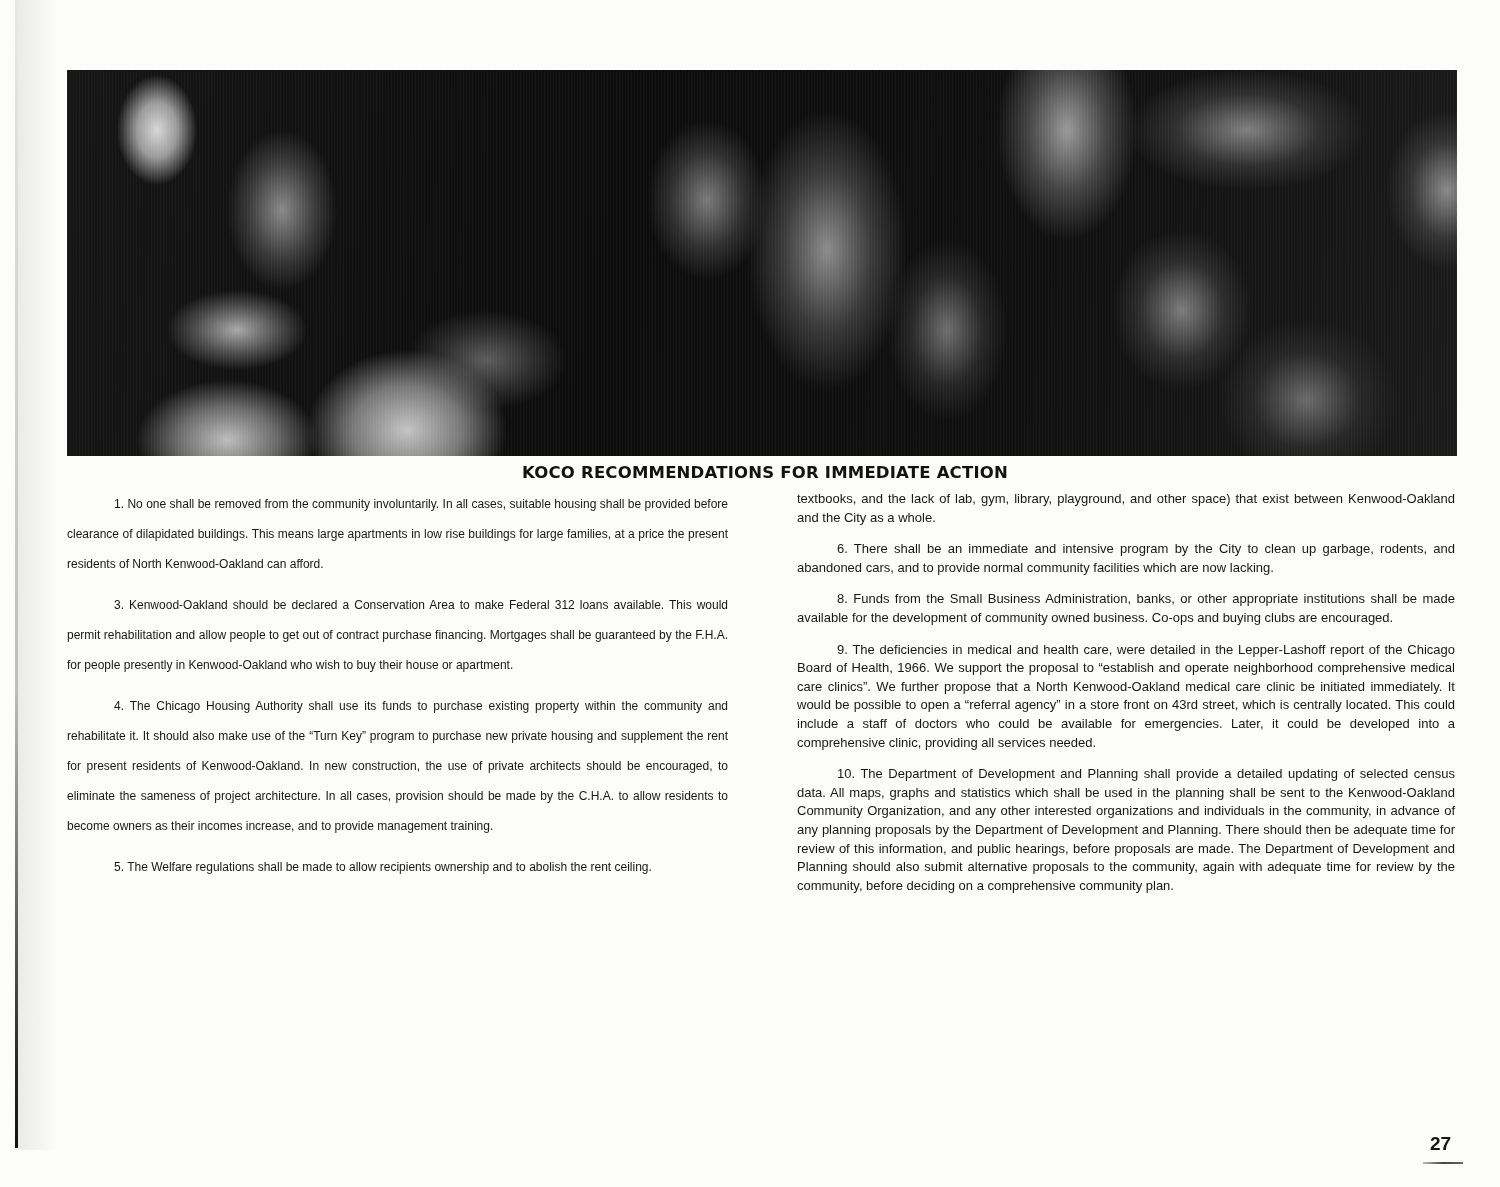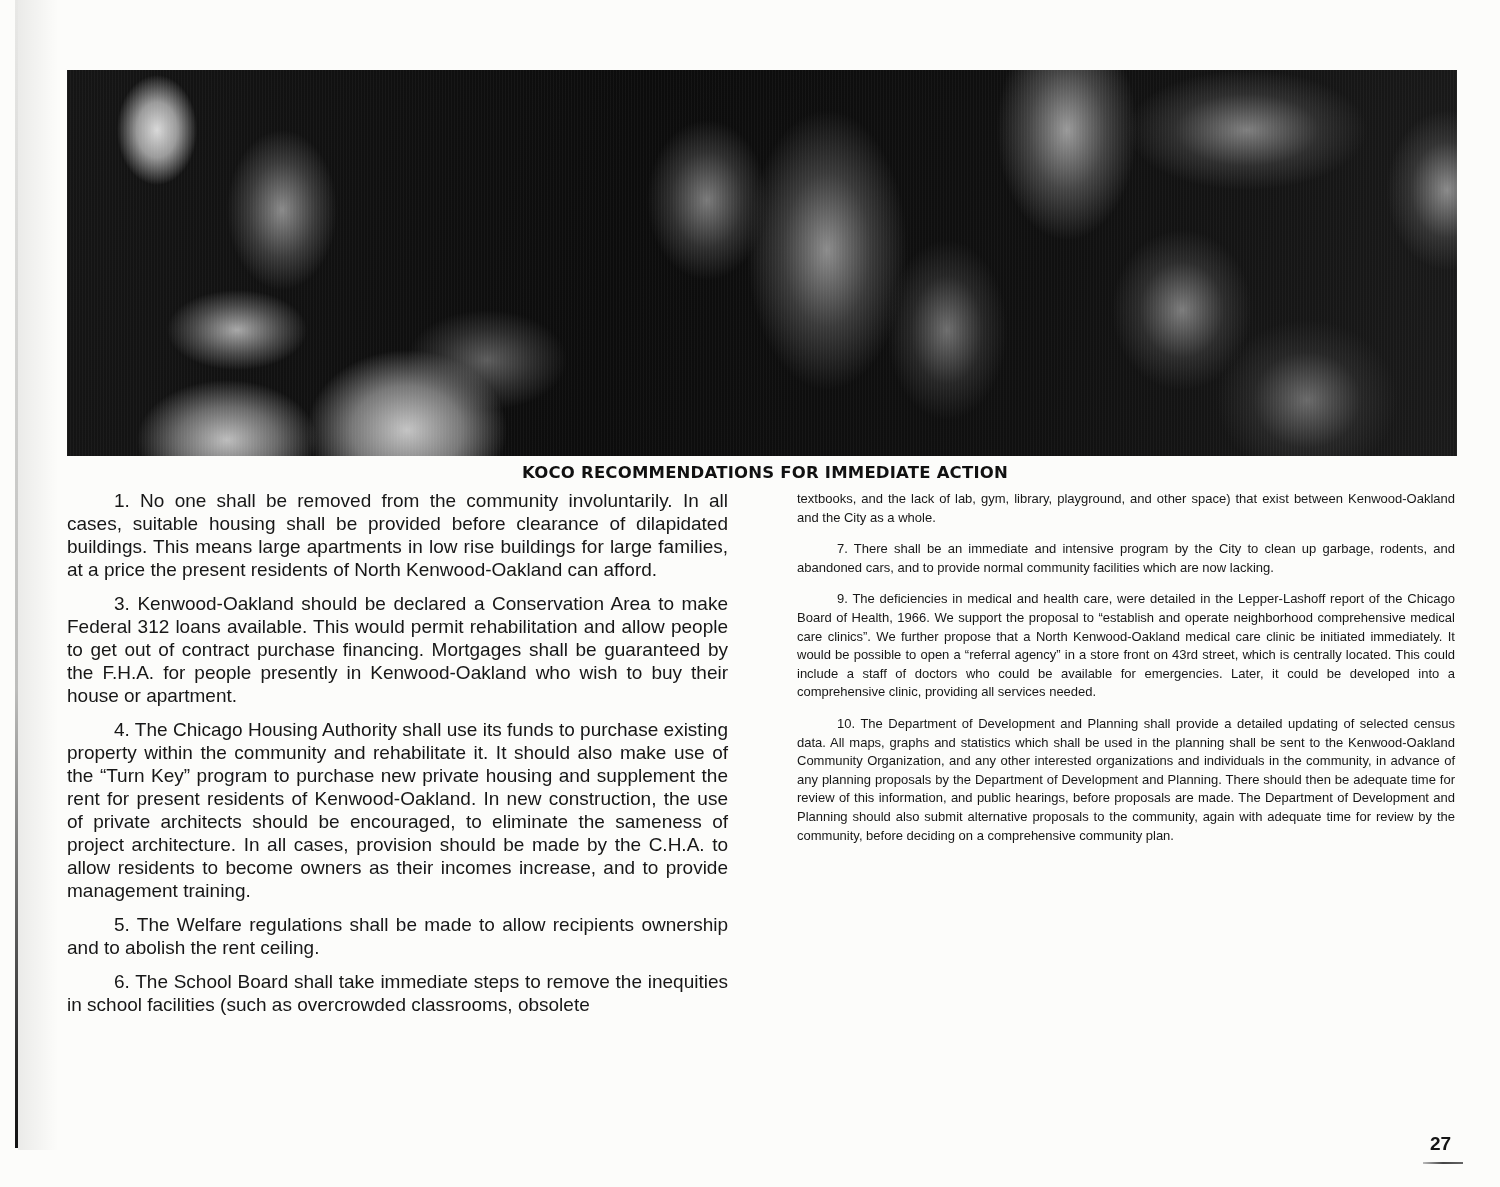--- a/index.html
+++ b/index.html
@@ -39,21 +39,21 @@
     background: repeating-linear-gradient(90deg, rgba(255,255,255,0.035) 0 1px, rgba(0,0,0,0) 1px 3px);
   }
 
   .page-title {
     position: absolute; left: 0; width: 1530px; top: 463px; text-align: center;
     font-family: "DejaVu Sans", sans-serif; font-weight: bold; font-size: 16.5px;
     letter-spacing: 0.2px; color: #111;
   }
 
   .col {
-    position: absolute; font-size: 19px; line-height: 23px; text-align: justify;
+    position: absolute; font-size: 12px; line-height: 30px; text-align: justify;
     color: #171717;
   }
   .col-left { left: 67px; top: 489px; width: 661px; }
   .col-right { left: 797px; top: 490px; width: 658px; line-height: 18.6px; font-size: 13px; }
 
   .item { text-indent: 47px; margin-bottom: 10px; hyphens: manual; }
   .col-left .item { margin-bottom: 11px; }
   .col-right .item { margin-bottom: 13px; }
   .item.continued { text-indent: 0; }
   .col-right .item { text-indent: 40px; }
@@ -75,24 +75,24 @@
 
 <div class="photo" title="Black-and-white halftone photograph of a crowd of community residents, many young people and boys in caps and coats"></div>
 
 <h1 class="page-title">KOCO RECOMMENDATIONS FOR IMMEDIATE ACTION</h1>
 
 <div class="col col-left">
   <p class="item">1. No one shall be removed from the community involuntarily. In all cases, suitable housing shall be provided before clearance of di­lapidated buildings. This means large apartments in low rise buildings for large families, at a price the present residents of North Kenwood-Oakland can afford.</p>
   <p class="item">3. Kenwood-Oakland should be declared a Conservation Area to make Federal 312 loans available. This would permit rehabilitation and allow people to get out of contract purchase financing. Mortgages shall be guaranteed by the F.H.A. for people presently in Kenwood-Oakland who wish to buy their house or apartment.</p>
   <p class="item">4. The Chicago Housing Authority shall use its funds to purchase existing property within the community and rehabilitate it. It should also make use of the “Turn Key” program to purchase new private housing and supplement the rent for present residents of Kenwood-Oakland. In new construction, the use of private architects should be encouraged, to eliminate the sameness of project architecture. In all cases, provision should be made by the C.H.A. to allow residents to become owners as their incomes increase, and to provide management training.</p>
   <p class="item">5. The Welfare regulations shall be made to allow recipients owner­ship and to abolish the rent ceiling.</p>
-  <p class="item">6. The School Board shall take immediate steps to remove the inequities in school facilities (such as overcrowded classrooms, obsolete</p>
 </div>
 
 <div class="col col-right">
   <p class="item continued">textbooks, and the lack of lab, gym, library, playground, and other space) that exist between Kenwood-Oakland and the City as a whole.</p>
-  <p class="item">7. There shall be an immediate and intensive program by the City to clean up garbage, rodents, and abandoned cars, and to provide normal community facilities which are now lacking.</p>
+  <p class="item">6. There shall be an immediate and intensive program by the City to clean up garbage, rodents, and abandoned cars, and to provide normal community facilities which are now lacking.</p>
+  <p class="item">8. Funds from the Small Business Administration, banks, or other appropriate institutions shall be made available for the development of community owned business. Co-ops and buying clubs are encouraged.</p>
   <p class="item">9. The deficiencies in medical and health care, were detailed in the Lepper-Lashoff report of the Chicago Board of Health, 1966. We support the proposal to “establish and operate neighborhood comprehensive medical care clinics”. We further propose that a North Kenwood-Oakland medical care clinic be initiated immediately. It would be possible to open a “referral agency” in a store front on 43rd street, which is cen­trally located. This could include a staff of doctors who could be available for emergencies. Later, it could be developed into a comprehensive clinic, providing all services needed.</p>
   <p class="item">10. The Department of Development and Planning shall provide a de­tailed updating of selected census data. All maps, graphs and statistics which shall be used in the planning shall be sent to the Kenwood-Oak­land Community Organization, and any other interested organizations and individuals in the community, in advance of any planning proposals by the Department of Development and Planning. There should then be adequate time for review of this information, and public hearings, before proposals are made. The Department of Development and Planning should also submit alternative proposals to the community, again with adequate time for review by the community, before deciding on a com­prehensive community plan.</p>
 </div>
 
 <div class="page-number">27</div>
 <div class="page-rule"></div>
 
 </body></html>

